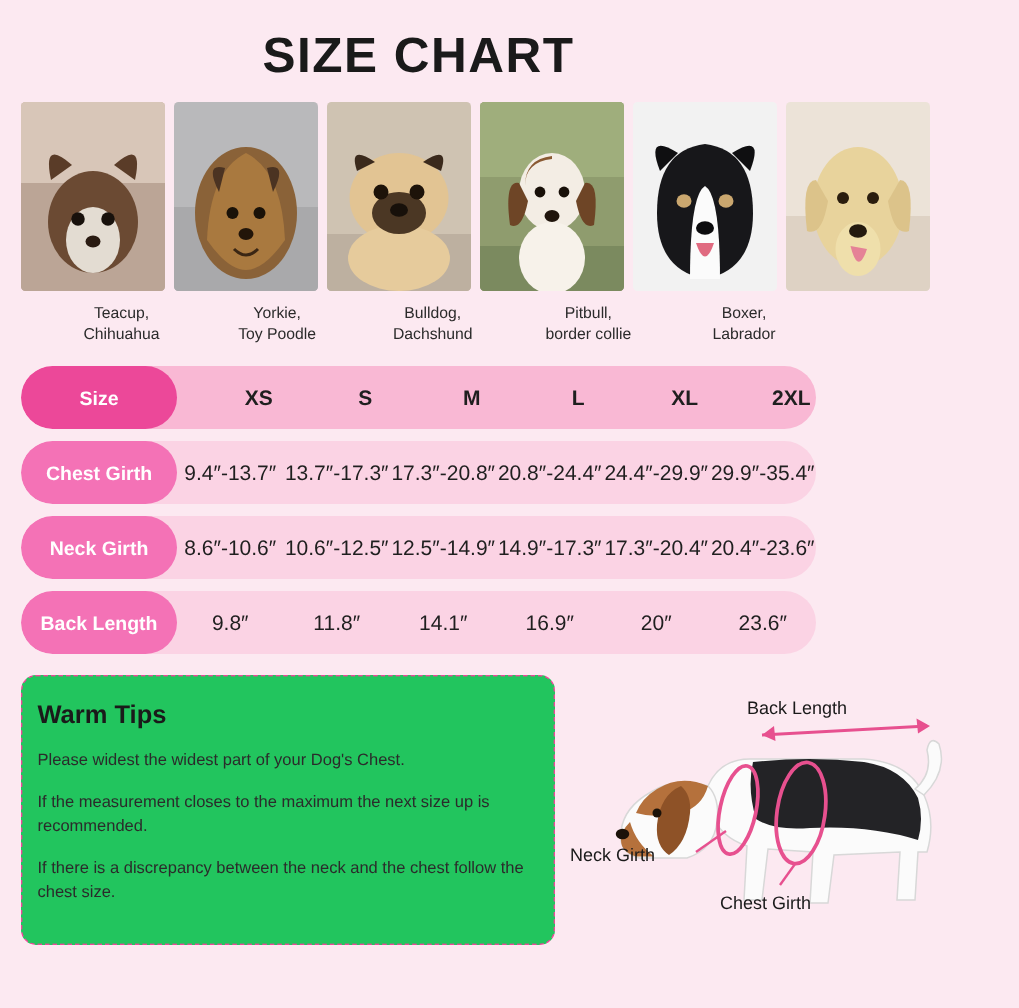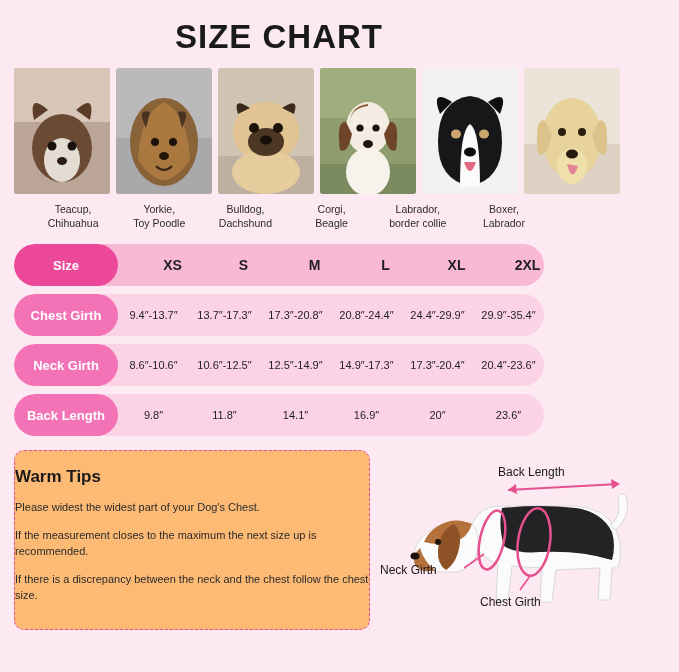--- a/index.html
+++ b/index.html
@@ -100,44 +100,44 @@
   .rowlabel.body { background: #f472b6; }
   .cells {
     flex: 1;
     display: flex;
   }
   .cell {
     flex: 1;
     display: flex;
     align-items: center;
     justify-content: center;
-    font-size: 11px;
+    font-size: 14px;
     color: #1f1f1f;
     text-align: center;
   }
   .trow.head .cell {
     font-size: 14px;
     font-weight: bold;
     padding-left: 38px;
   }
 
   
   .bottom {
     display: flex;
     margin: 14px 14px 0 14px;
     gap: 10px;
   }
   .tips {
     width: 356px;
     flex: 0 0 356px;
     border: 1.4px dashed #ec4899;
     border-radius: 10px;
-    background: #fdba74;
+    background: #22c55e;
     box-sizing: border-box;
-    padding: 16px 0;
+    padding: 16px 10px;
   }
   .tips-title {
     font-size: 17px;
     font-weight: bold;
     color: #1a1a1a;
     margin-bottom: 12px;
   }
   .tips-line {
     font-size: 11px;
     line-height: 16px;
@@ -272,25 +272,21 @@
     </div>
     <div class="breed-cell">
       <div style="white-space:pre-line">Yorkie,
 Toy Poodle</div>
     </div>
     <div class="breed-cell">
       <div style="white-space:pre-line">Bulldog,
 Dachshund</div>
     </div>
     <div class="breed-cell">
-      <div style="white-space:pre-line">Corgi,
-Beagle</div>
-    </div>
-    <div class="breed-cell">
-      <div style="white-space:pre-line">Labrador,
+      <div style="white-space:pre-line">Pitbull,
 border collie</div>
     </div>
     <div class="breed-cell">
       <div style="white-space:pre-line">Boxer,
 Labrador</div>
     </div>
   </div>
 
   <div class="table">
 

